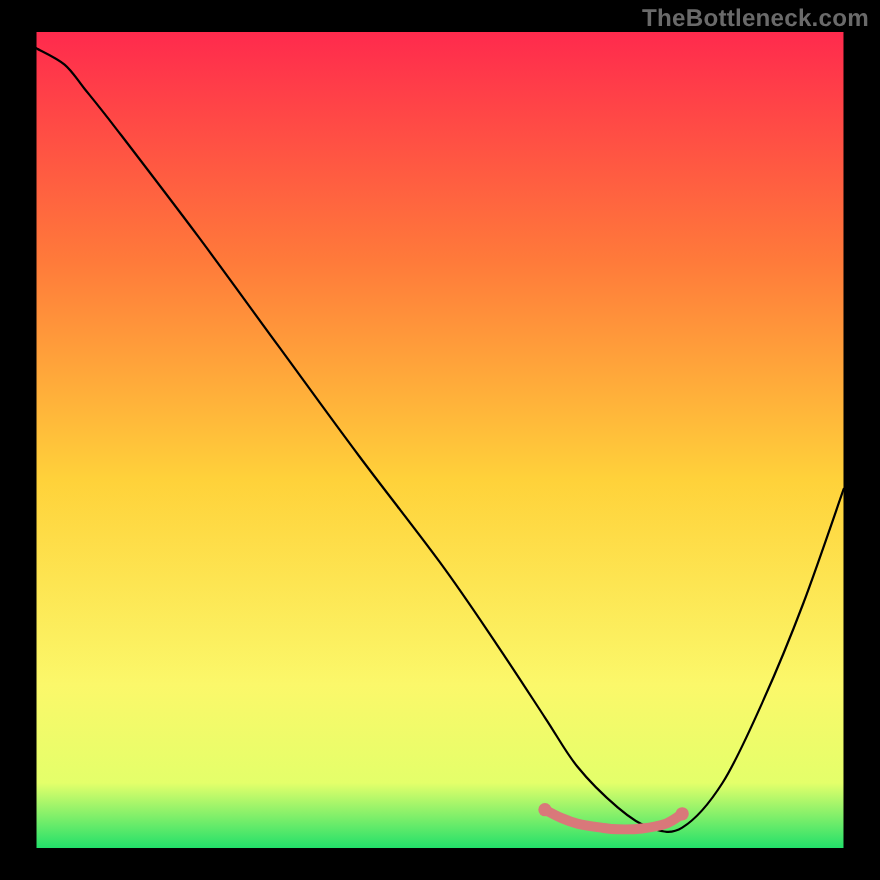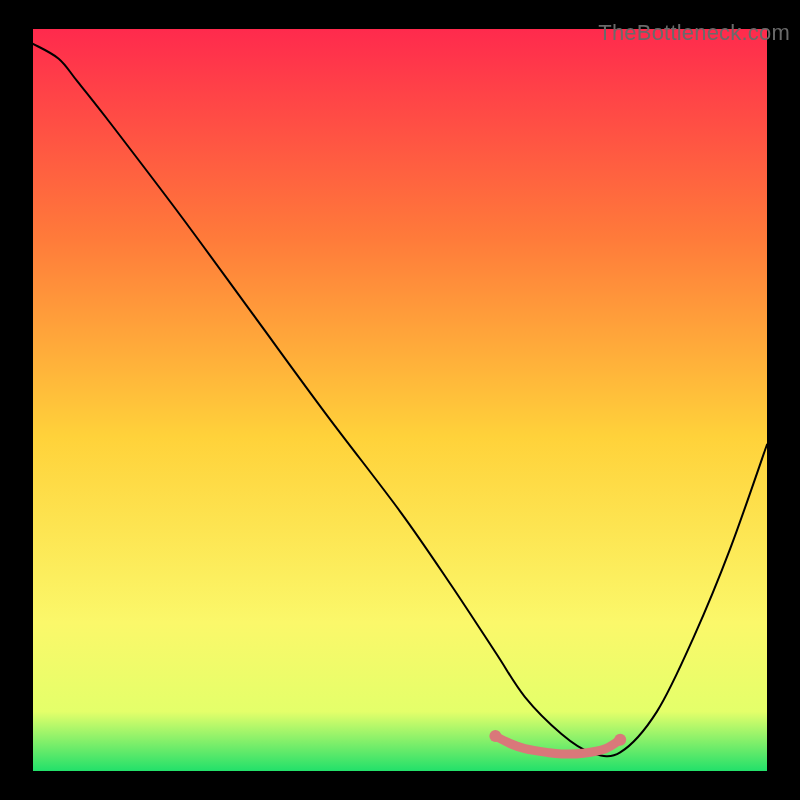--- a/index.html
+++ b/index.html
@@ -11,25 +11,25 @@
     font-family: Arial, Helvetica, sans-serif;
   }
   .stage {
     position: relative;
     width: 800px;
     height: 800px;
     background: #000;
   }
   .watermark {
     position: absolute;
-    top: 20px;
+    top: 4px;
     right: 10px;
     color: #6a6a6a;
     font-size: 22px;
-    font-weight: 400;
+    font-weight: 700;
     letter-spacing: 0.2px;
     z-index: 3;
   }
   svg {
     position: absolute;
     top: 0;
     left: 0;
     z-index: 1;
   }
 </style>

